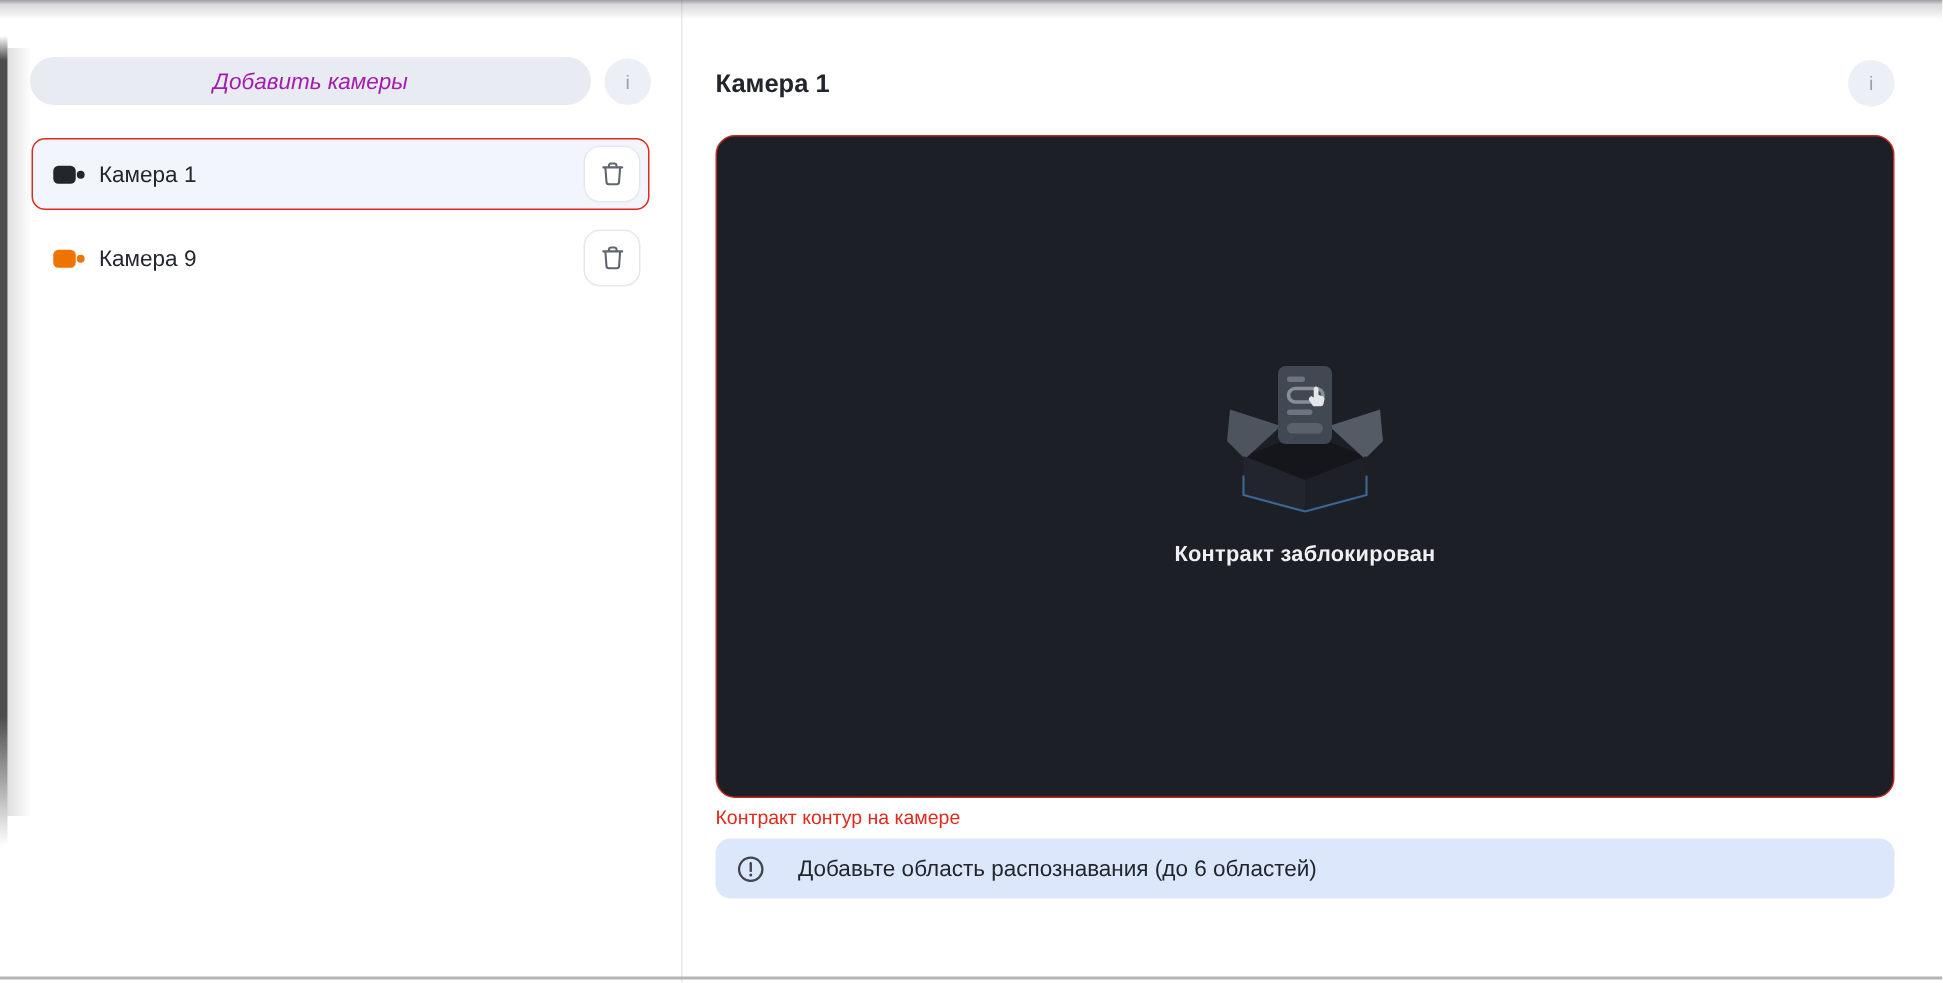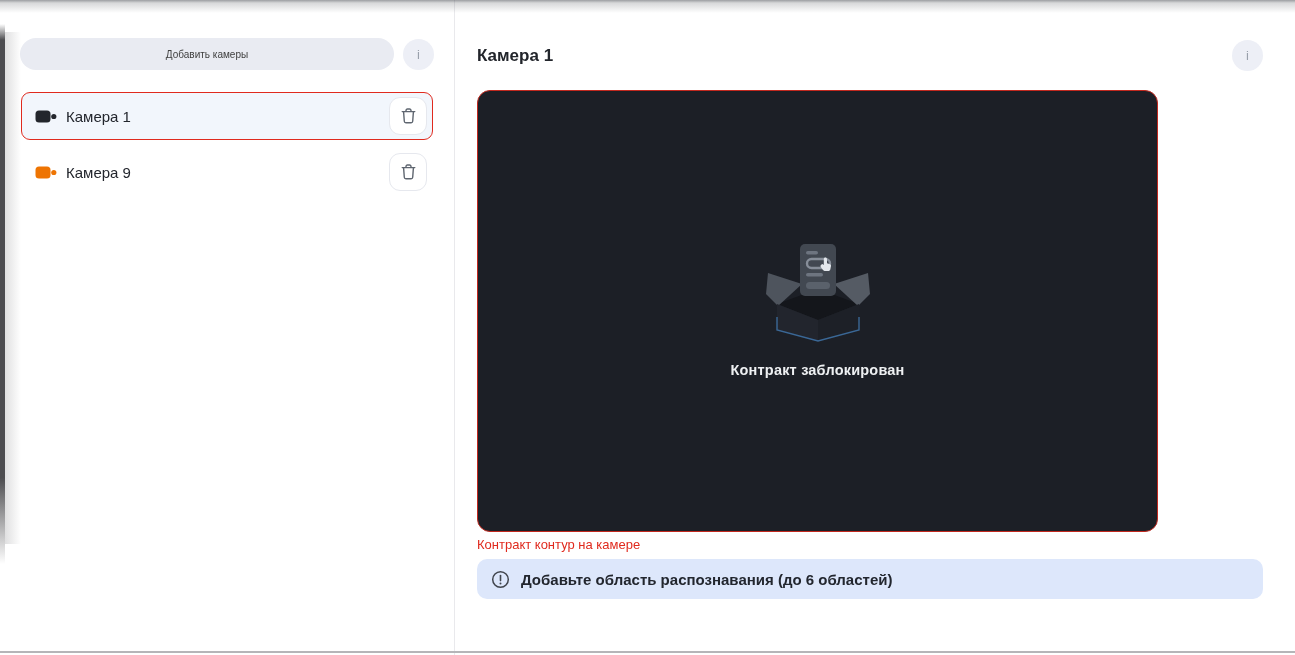--- a/index.html
+++ b/index.html
@@ -35,22 +35,22 @@
 
   
   .sidebar {
     width:455px; flex:0 0 455px;
     padding:38px 20px 0 20px;
     border-right:1px solid #e9e9ec;
   }
   .sidebar-top { display:flex; align-items:center; gap:9px; margin-bottom:22px; }
   .add-btn {
     flex:1; height:32px; border:none; border-radius:16px;
-    background:#e9ebf2; color:#404040; font-size:10px;
-    font-family:inherit; cursor:pointer;
+    background:#e9ebf2; color:#a21caf; font-size:15px;
+    font-family:inherit; cursor:pointer;font-style:italic;
   }
   .info-btn {
     width:31px; height:31px; flex:0 0 auto;
     border-radius:50%; border:none; background:#edeff6;
     color:#99a0ab; font-size:13px; font-family:inherit; cursor:pointer;
     display:flex; align-items:center; justify-content:center;
   }
   .camera-item {
     display:flex; align-items:center;
     height:48px; border-radius:9px;
@@ -68,34 +68,34 @@
 
   
   .content { flex:1; padding:40px 32px 0 22px; }
   .content-header {
     display:flex; align-items:center; justify-content:space-between;
     height:31px; margin-bottom:19px;
   }
   .content-title { font-size:17px; font-weight:700; color:#22252b; }
 
   .video-panel {
-    width:681px; height:442px;
+    width:786px; height:442px;
     background:#1c1f26;
     border:1.5px solid #c1281e; border-radius:13px;
     display:flex; align-items:center; justify-content:center;
   }
   .placeholder { display:flex; flex-direction:column; align-items:center; }
   .ph-text { margin-top:20px; color:#eef0f2; font-weight:700; font-size:14.5px; letter-spacing:0.2px; }
 
   .error-text { margin-top:5px; color:#e02a1e; font-size:13px; line-height:16px; }
 
   .banner {
     margin-top:6px; width:786px; height:40px;
     background:#dde7fb; border-radius:10px;
-    display:flex; align-items:center; gap:11px; padding:0 14px;font-weight:bold;
+    display:flex; align-items:center; gap:22px; padding:0 14px;
   }
   .banner-text { font-size:15px; color:#22262e; }
 </style>
 </head>
 <body>
 
 <div class="top-shade"></div>
 <div class="left-strip"></div>
 <div class="left-shade"></div>
 

